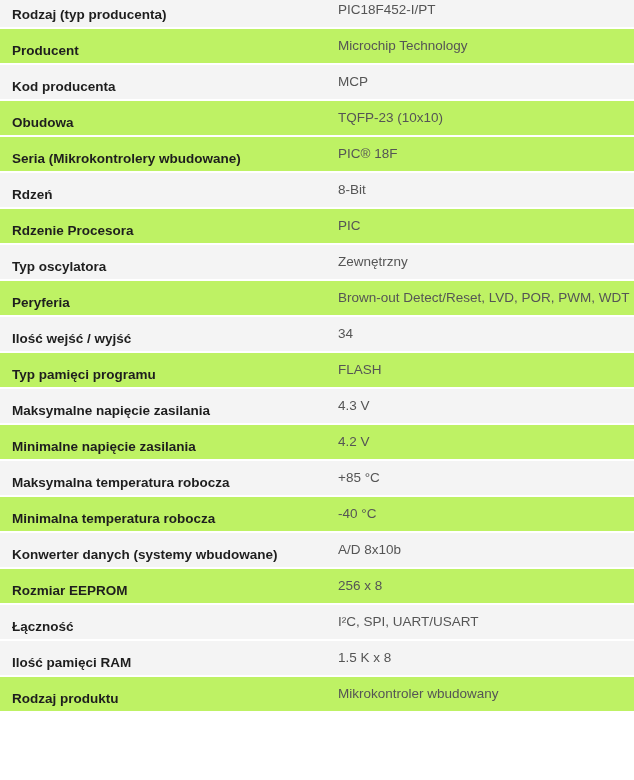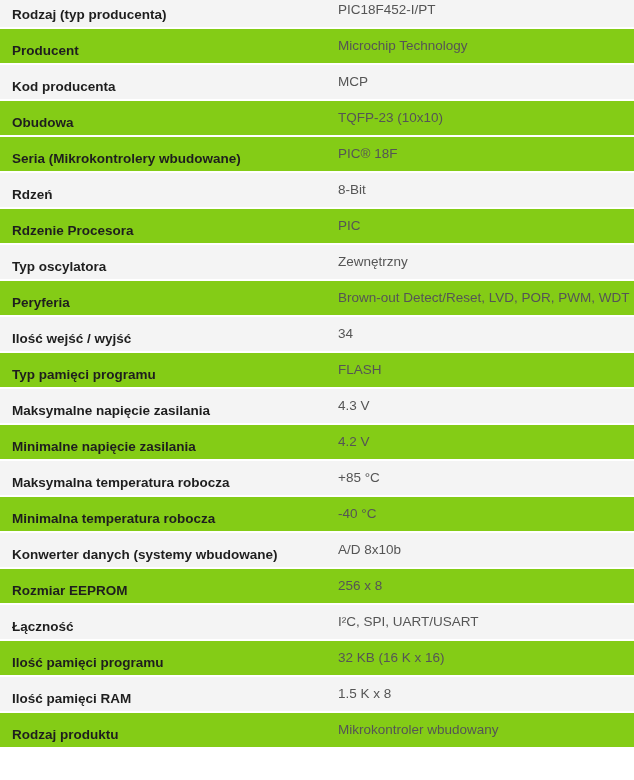--- a/index.html
+++ b/index.html
@@ -24,21 +24,21 @@
     .spec-table tr {
       height: 36px;
     }
     .spec-table td {
       padding: 0;
       vertical-align: middle;
       border-bottom: 2px solid #ffffff;
       height: 34px;
     }
     .spec-table tr.odd td { background: #f4f4f4; }
-    .spec-table tr.even td { background: #84cc16; }
+    .spec-table tr.even td { background: #bef264; }
     .spec-table td.label {
       width: 319px;
       padding-left: 12px;
       font-size: 13.5px;
       font-weight: bold;
       color: #1e1e1e;
       padding-top: 8px;
       box-sizing: border-box;
     }
     .spec-table td.value {
@@ -120,24 +120,20 @@
       <td class="value">A/D 8x10b</td>
     </tr>
     <tr class="even">
       <td class="label">Rozmiar EEPROM</td>
       <td class="value">256 x 8</td>
     </tr>
     <tr class="odd">
       <td class="label">Łączność</td>
       <td class="value">I²C, SPI, UART/USART</td>
     </tr>
-    <tr class="even">
-      <td class="label">Ilość pamięci programu</td>
-      <td class="value">32 KB (16 K x 16)</td>
-    </tr>
     <tr class="odd">
       <td class="label">Ilość pamięci RAM</td>
       <td class="value">1.5 K x 8</td>
     </tr>
     <tr class="even">
       <td class="label">Rodzaj produktu</td>
       <td class="value">Mikrokontroler wbudowany</td>
     </tr>
   </tbody>
 </table>

